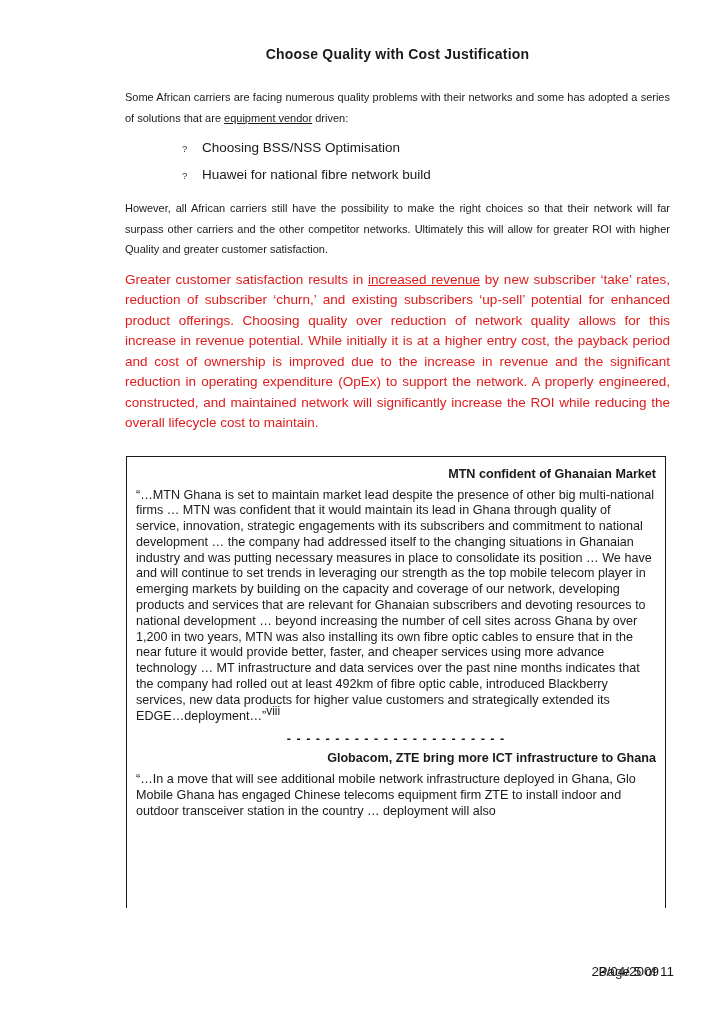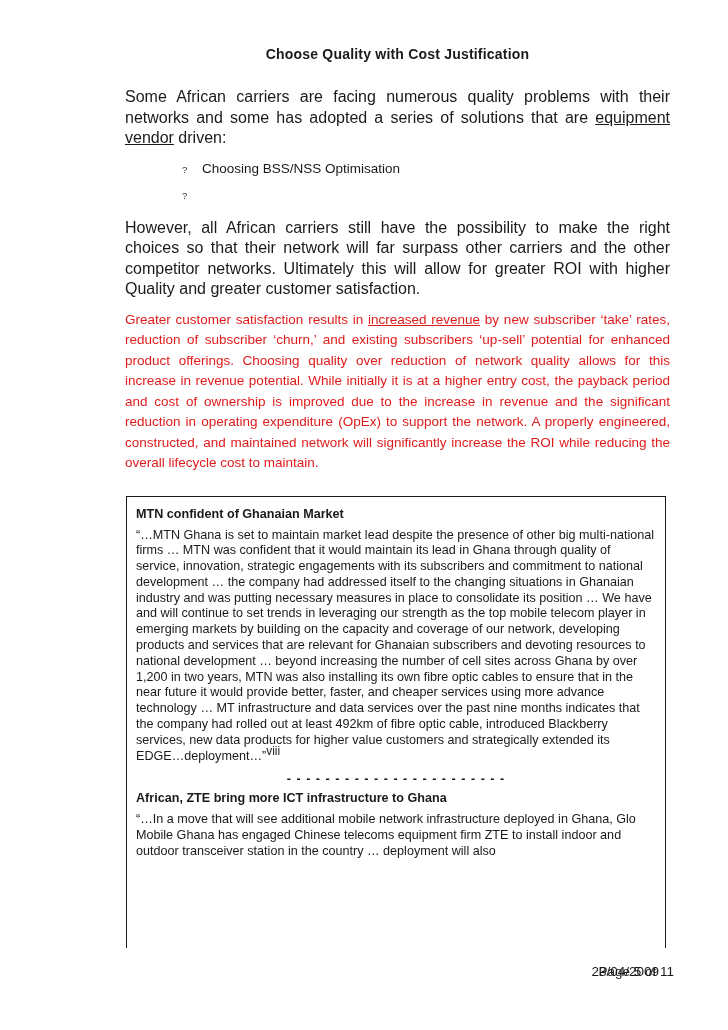--- a/index.html
+++ b/index.html
@@ -20,21 +20,21 @@
     margin-left: 28px;
   }
   .doc-title {
     text-align: center;
     font-size: 14px;
     font-weight: bold;
     letter-spacing: 0.2px;
     margin-bottom: 25px;
   }
   .body-para {
-    font-size: 16px;
+    font-size: 11px;
     line-height: 20.5px;
     text-align: justify;
     margin: 0 0 10px 0;
   }
   .underlined {
     text-decoration: underline;
   }
   .bullet-list {
     margin: 2px 0 12px 0;
   }
@@ -67,21 +67,21 @@
     border-left: 1.5px solid #1a1a1a;
     border-top: 1.5px solid #1a1a1a;
     border-right: 1.5px solid #1a1a1a;
     border-bottom: none;
     padding: 5px 9px 0 9px;
     overflow: hidden;
   }
   .box-heading {
     font-size: 12.6px;
     font-weight: bold;
-    text-align: left;
+    text-align: right;
     line-height: 16px;
     margin: 4px 0 6px 0;
   }
   .box-quote {
     font-size: 12.6px;
     line-height: 15.8px;
     margin: 0 0 8px 0;
   }
   .box-quote.justified {
     text-align: justify;
@@ -128,35 +128,36 @@
 
   <p class="body-para"><span>Some African carriers are facing numerous quality problems with their networks and some has adopted a series of solutions that are </span><span class="underlined">equipment vendor</span><span> driven:</span></p>
 
   <div class="bullet-list">
     <div class="bullet-item">
       <span class="bullet-marker">?</span>
       <span>Choosing BSS/NSS Optimisation</span>
     </div>
     <div class="bullet-item">
       <span class="bullet-marker">?</span>
+      <span>Huawei for national fibre network build</span>
     </div>
   </div>
 
   <p class="body-para">However, all African carriers still have the possibility to make the right choices so that their network will far surpass other carriers and the other competitor networks.  Ultimately this will allow for greater ROI with higher Quality and greater customer satisfaction.</p>
 
   <p class="red-para" id="red-para" style="color: rgb(224, 27, 27);"><span>Greater customer satisfaction results in </span><span class="underlined">increased revenue</span><span> by new subscriber ‘take’ rates, reduction of subscriber ‘churn,’ and existing subscribers ‘up-sell’ potential for enhanced product offerings.  Choosing quality over reduction of network quality allows for this increase in revenue potential.  While initially it is at a higher entry cost, the payback period and cost of ownership is improved due to the increase in revenue and the significant reduction in operating expenditure (OpEx) to support the network.   A properly engineered, constructed, and maintained network will significantly increase the ROI while reducing the overall lifecycle cost to maintain.</span></p>
 
   <div class="quote-box">
     <div class="box-heading">MTN confident of Ghanaian Market</div>
     <p class="box-quote"><span>“…MTN Ghana is set to maintain market lead despite the presence of other big multi-national firms … MTN was confident that it would maintain its lead in Ghana through quality of service, innovation, strategic engagements with its subscribers and commitment to national development … the company had addressed itself to the changing situations in Ghanaian industry and was putting necessary measures in place to consolidate its position … We have and will continue to set trends in leveraging our strength as the top mobile telecom player in emerging markets by building on the capacity and coverage of our network, developing products and services that are relevant for Ghanaian subscribers and devoting resources to national development … beyond increasing the number of cell sites across Ghana by over 1,200 in two years, MTN was also installing its own fibre optic cables to ensure that in the near future it would provide better, faster, and cheaper services using more advance technology … MT infrastructure and data services over the past nine months indicates that the company had rolled out at least 492km of fibre optic cable, introduced Blackberry services, new data products for higher value customers and strategically extended its EDGE…deployment…”</span><span class="endnote-ref">viii</span></p>
 
 
     <div class="dashed-sep">- - - - - - - - - - - - - - - - - - - - - - -</div>
 
-    <div class="box-heading">African, ZTE bring more ICT infrastructure to Ghana</div>
+    <div class="box-heading">Globacom, ZTE bring more ICT infrastructure to Ghana</div>
     <p class="box-quote">“…In a move that will see additional mobile network infrastructure deployed in Ghana, Glo Mobile Ghana has engaged Chinese telecoms equipment firm ZTE to install indoor and outdoor transceiver station in the country … deployment will also</p>
   </div>
 
   <div class="footer">
     <span class="footer-page">Page 5 of 11</span>
     <span class="footer-date">23/04/2009</span>
   </div>
 
 </div>
 

